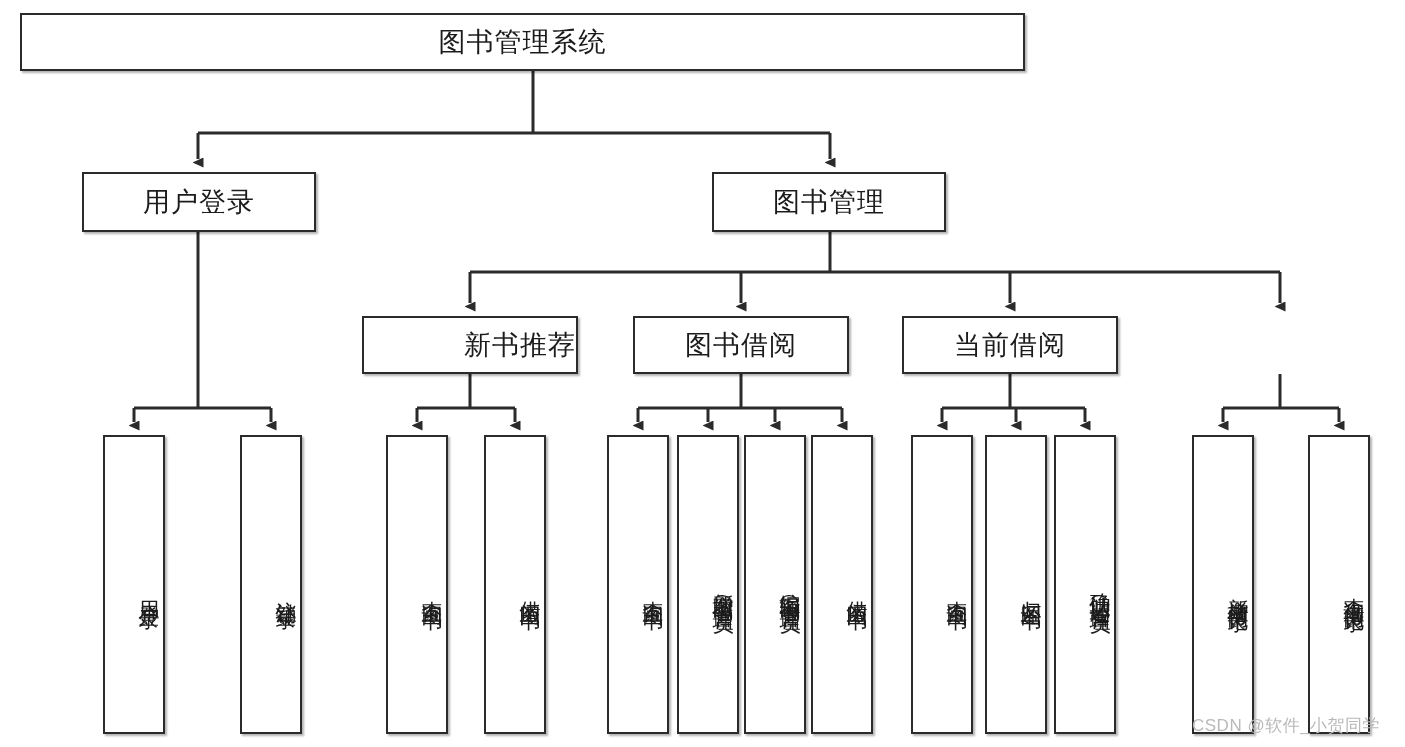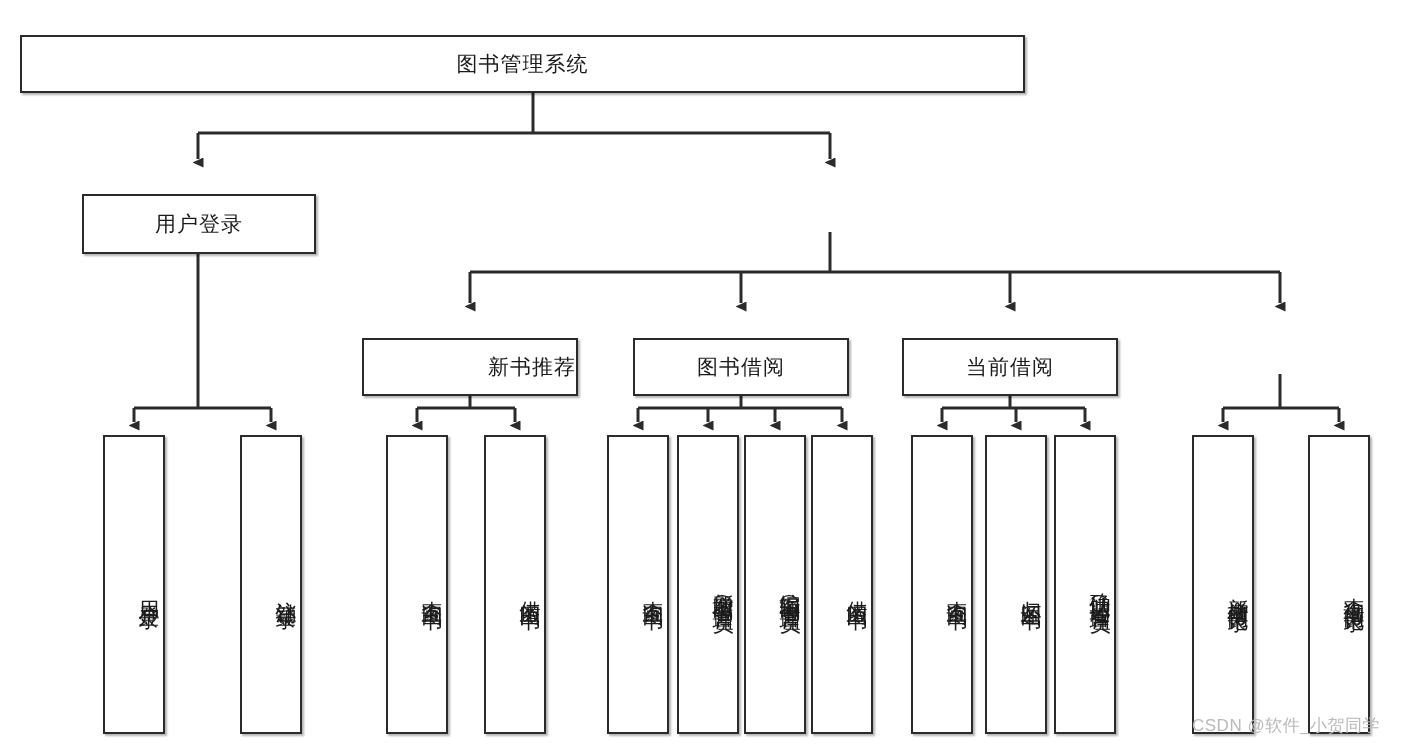--- a/index.html
+++ b/index.html
@@ -30,24 +30,23 @@
     background: #ffffff;
     border: 2px solid #2b2b2b;
     box-shadow: 2px 2px 2px rgba(0,0,0,0.30);
     display: flex;
     align-items: center;
     justify-content: center;
     color: #1b1b1b;
     z-index: 3;
   }
   .node.horiz {
-    font-size: 21px;
+    font-size: 27px;
     letter-spacing: 1px;
     line-height: 1.2;
-    margin-top: 22px;
   }
   .node.vert {
     writing-mode: vertical-rl;
     text-orientation: upright;
     font-size: 21px;
     letter-spacing: 3px;
     padding-top: 10px;
     align-items: flex-start;
     justify-content: center;
   }
@@ -123,20 +122,23 @@
     </g>
   </svg>
 
   <div class="node horiz" style="left:20px; top:13px; width:1005px; height:58px;">
     <span class="node-label">图书管理系统</span>
   </div>
 
   <div class="node horiz" style="left:82px; top:172px; width:234px; height:60px;">
     <span class="node-label">用户登录</span>
   </div>
+  <div class="node horiz" style="left:712px; top:172px; width:234px; height:60px;">
+    <span class="node-label">图书管理</span>
+  </div>
 
   <div class="node horiz" style="left:362px; top:316px; width:216px; height:58px;justify-content:flex-end;">
     <span class="node-label">新书推荐</span>
   </div>
   <div class="node horiz" style="left:633px; top:316px; width:216px; height:58px;">
     <span class="node-label">图书借阅</span>
   </div>
   <div class="node horiz" style="left:902px; top:316px; width:216px; height:58px;">
     <span class="node-label">当前借阅</span>
   </div>

